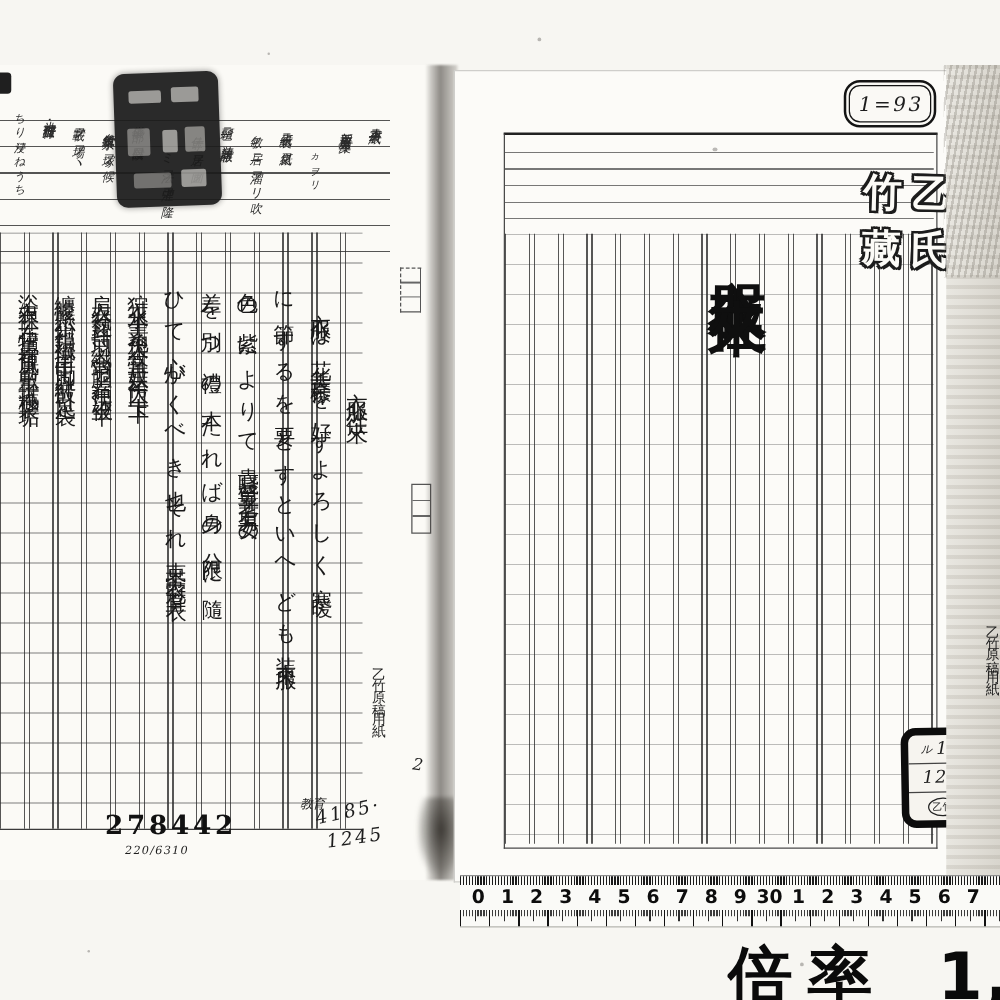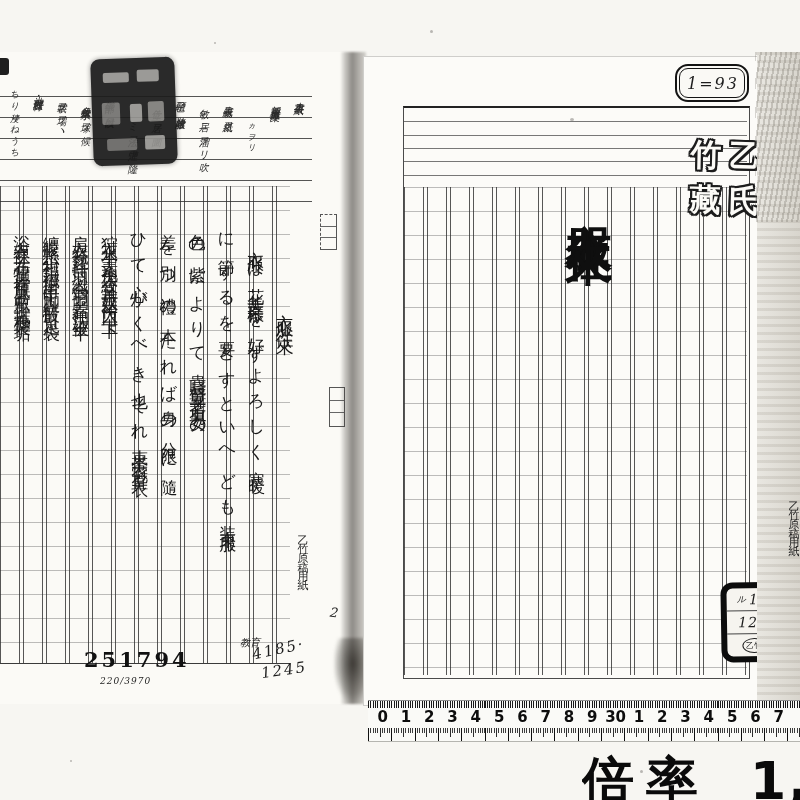--- a/index.html
+++ b/index.html
@@ -202,22 +202,22 @@
   <div class="stamp-slot" id="ss5"></div>
   <div class="stamp-slot" id="ss6"></div>
   <div class="stamp-slot" id="ss7"></div>
 </div>
 
 <div class="abs vertical-label" id="lp-margin-text">乙竹原稿用紙</div>
 
 <div class="abs" id="edu-note">教育</div>
 <div class="abs" id="hw-num1">4185·</div>
 <div class="abs" id="hw-num2">1245</div>
-<div class="abs" id="acc-stamp">251794</div>
-<div class="abs" id="hw-num3">220/3970</div>
+<div class="abs" id="acc-stamp">278442</div>
+<div class="abs" id="hw-num3">220/6310</div>
 
 <div class="abs gap-box" id="gap-box1"></div>
 <div class="abs gap-box" id="gap-box2"></div>
 <div class="abs" id="page-num">2</div>
 <div class="abs" id="binding-smudge"></div>
 <div class="abs" id="gap-shadow"></div>
 
 <div class="abs" id="rp-paper"></div>
 <div class="abs" id="rp-frame"></div>
 <div class="abs" id="rp-header"></div>

